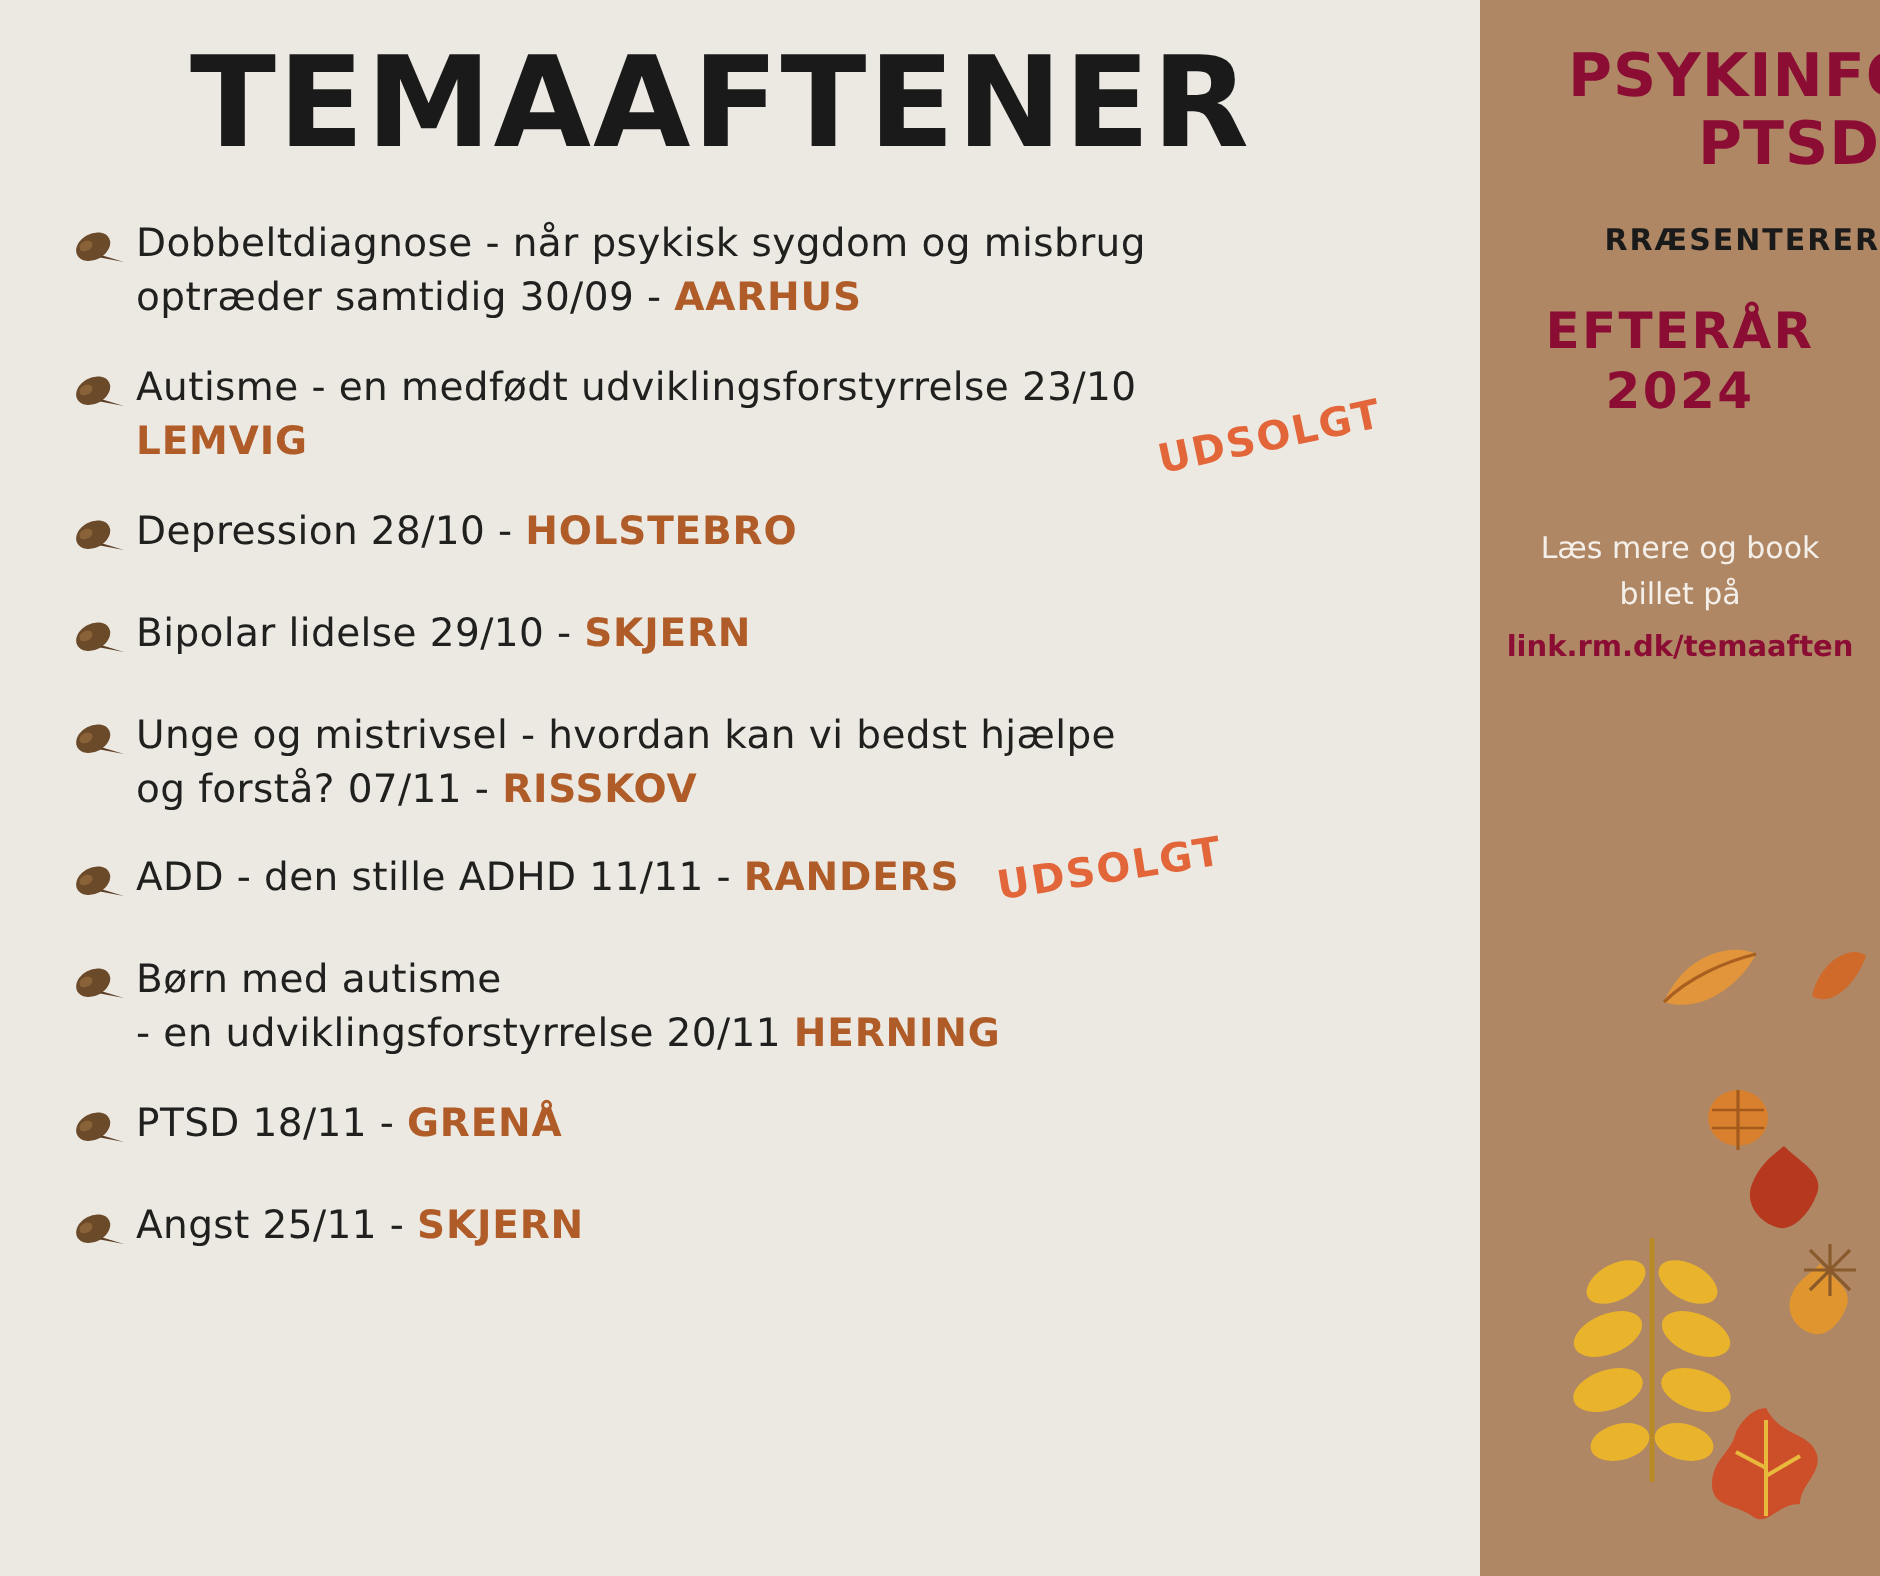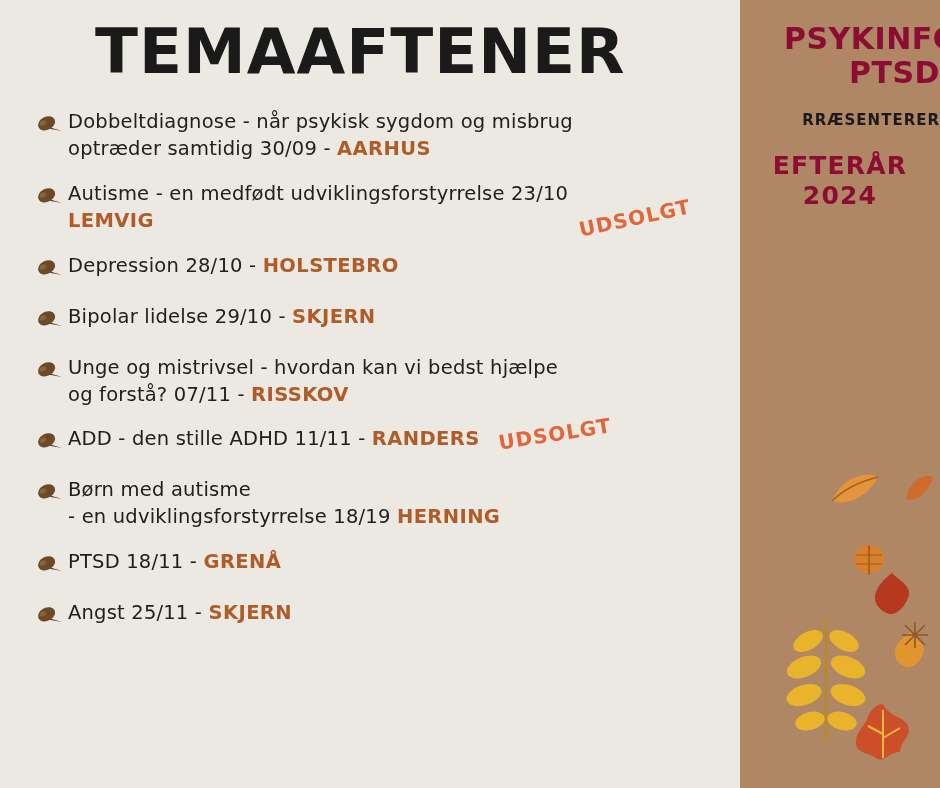--- a/index.html
+++ b/index.html
@@ -264,21 +264,21 @@
           <svg width="40" height="30" viewBox="0 0 40 30">
             <g transform="rotate(-28 20 15)">
               <ellipse cx="20" cy="12" rx="9" ry="6.5" fill="#6b4a2a"></ellipse>
               <ellipse cx="17" cy="10" rx="3.5" ry="2.4" fill="#8a6238"></ellipse>
               <path d="M20 18 L30 26 L22 18 Z" fill="#5a3d22"></path>
             </g>
           </svg>
         </span>
         <div class="event-text">
           <span>Børn med autisme</span><br>
-          <span> - en udviklingsforstyrrelse 18/19  </span><span class="city">HERNING</span>
+          <span> - en udviklingsforstyrrelse 20/11  </span><span class="city">HERNING</span>
         </div>
       </div>
 
       <div class="event">
         <span class="pin">
           <svg width="40" height="30" viewBox="0 0 40 30">
             <g transform="rotate(-28 20 15)">
               <ellipse cx="20" cy="12" rx="9" ry="6.5" fill="#6b4a2a"></ellipse>
               <ellipse cx="17" cy="10" rx="3.5" ry="2.4" fill="#8a6238"></ellipse>
               <path d="M20 18 L30 26 L22 18 Z" fill="#5a3d22"></path>
@@ -309,20 +309,24 @@
   </div>
 
   <div class="right">
     <div class="brand">
       <div class="brand-line1">PSYKINFO</div>
       <div class="brand-line2">PTSD</div>
     </div>
     <div class="presents">RRÆSENTERER</div>
     <div class="season">EFTERÅR</div>
     <div class="year">2024</div>
+    <div class="booking">
+      <span>Læs mere og book billet på</span>
+      <span class="booking-link">link.rm.dk/temaaften</span>
+    </div>
 
     <svg class="leaf" style="left:86px; top:467px;" width="56" height="46" viewBox="0 0 56 46">
       <path d="M6 34 C16 10, 40 4, 52 10 C44 26, 24 40, 6 34 Z" fill="#e2953a"></path>
       <path d="M6 34 C18 22, 36 14, 52 10" stroke="#a85f20" stroke-width="1.6" fill="none"></path>
     </svg>
     <svg class="leaf" style="left:162px; top:470px;" width="34" height="36" viewBox="0 0 34 36">
       <path d="M4 28 C8 10, 24 2, 31 8 C26 22, 14 34, 4 28 Z" fill="#cf6a2b"></path>
     </svg>
     <svg class="leaf" style="left:108px; top:537px;" width="42" height="42" viewBox="0 0 42 42">
       <ellipse cx="21" cy="22" rx="15" ry="14" fill="#d9802f"></ellipse>

